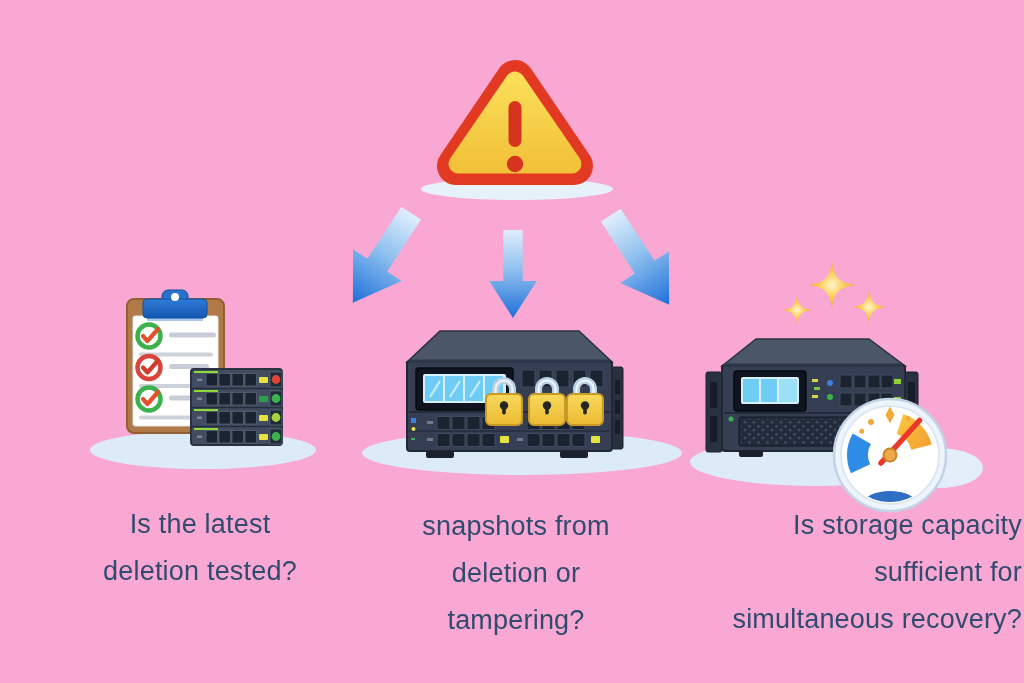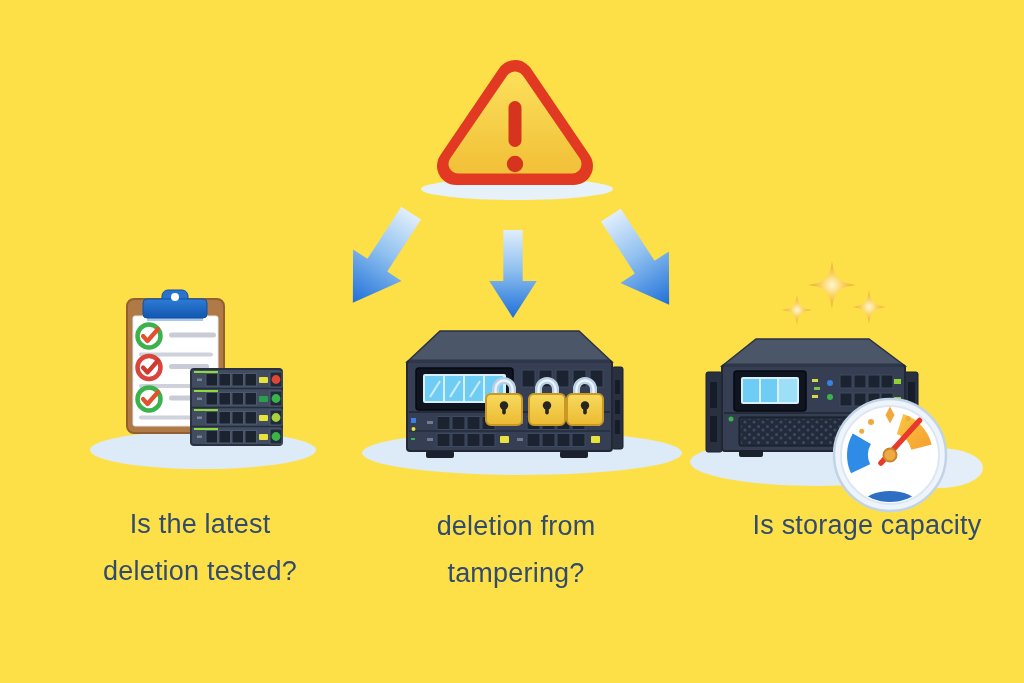--- a/index.html
+++ b/index.html
@@ -1,23 +1,23 @@
 <!DOCTYPE html>
 <html><head>
 <meta charset="utf-8">
 <style>
   html,body{margin:0;padding:0;background:#ffffff;}
-  .canvas{position:relative;width:1024px;height:683px;background:#fde047;overflow:hidden;
+  .canvas{position:relative;width:1024px;height:683px;background:#f9a8d4;overflow:hidden;
           font-family:"Liberation Sans", sans-serif;}
   .scene{position:absolute;left:0;top:0;}
   .caption{position:absolute;color:#314b6e;font-size:27px;line-height:47px;letter-spacing:.2px;}
   .caption div{display:block;white-space:nowrap;}
   .cap-left{left:60px;top:501px;width:280px;text-align:center;}
   .cap-mid{left:380px;top:503px;width:272px;text-align:center;}
-  .cap-right{left:712px;top:502px;width:310px;text-align:center;}
+  .cap-right{left:712px;top:502px;width:310px;text-align:right;}
 </style>
 </head>
 <body>
 
 <div class="canvas">
 
 <svg class="scene" width="1024" height="683" viewBox="0 0 1024 683">
   <defs>
     <linearGradient id="triY" x1="0" y1="0" x2="0" y2="1">
       <stop offset="0" stop-color="#fbdd58"></stop>
@@ -325,21 +325,24 @@
     </g>
   </g>
 </svg>
 
 <div class="caption cap-left">
   <div>Is the latest</div>
   <div>deletion tested?</div>
 </div>
 
 <div class="caption cap-mid">
-  <div>deletion from</div>
+  <div>snapshots from</div>
+  <div>deletion or</div>
   <div>tampering?</div>
 </div>
 
 <div class="caption cap-right">
   <div>Is storage capacity</div>
+  <div>sufficient for</div>
+  <div>simultaneous recovery?</div>
 </div>
 
 </div>
 
 </body></html>

